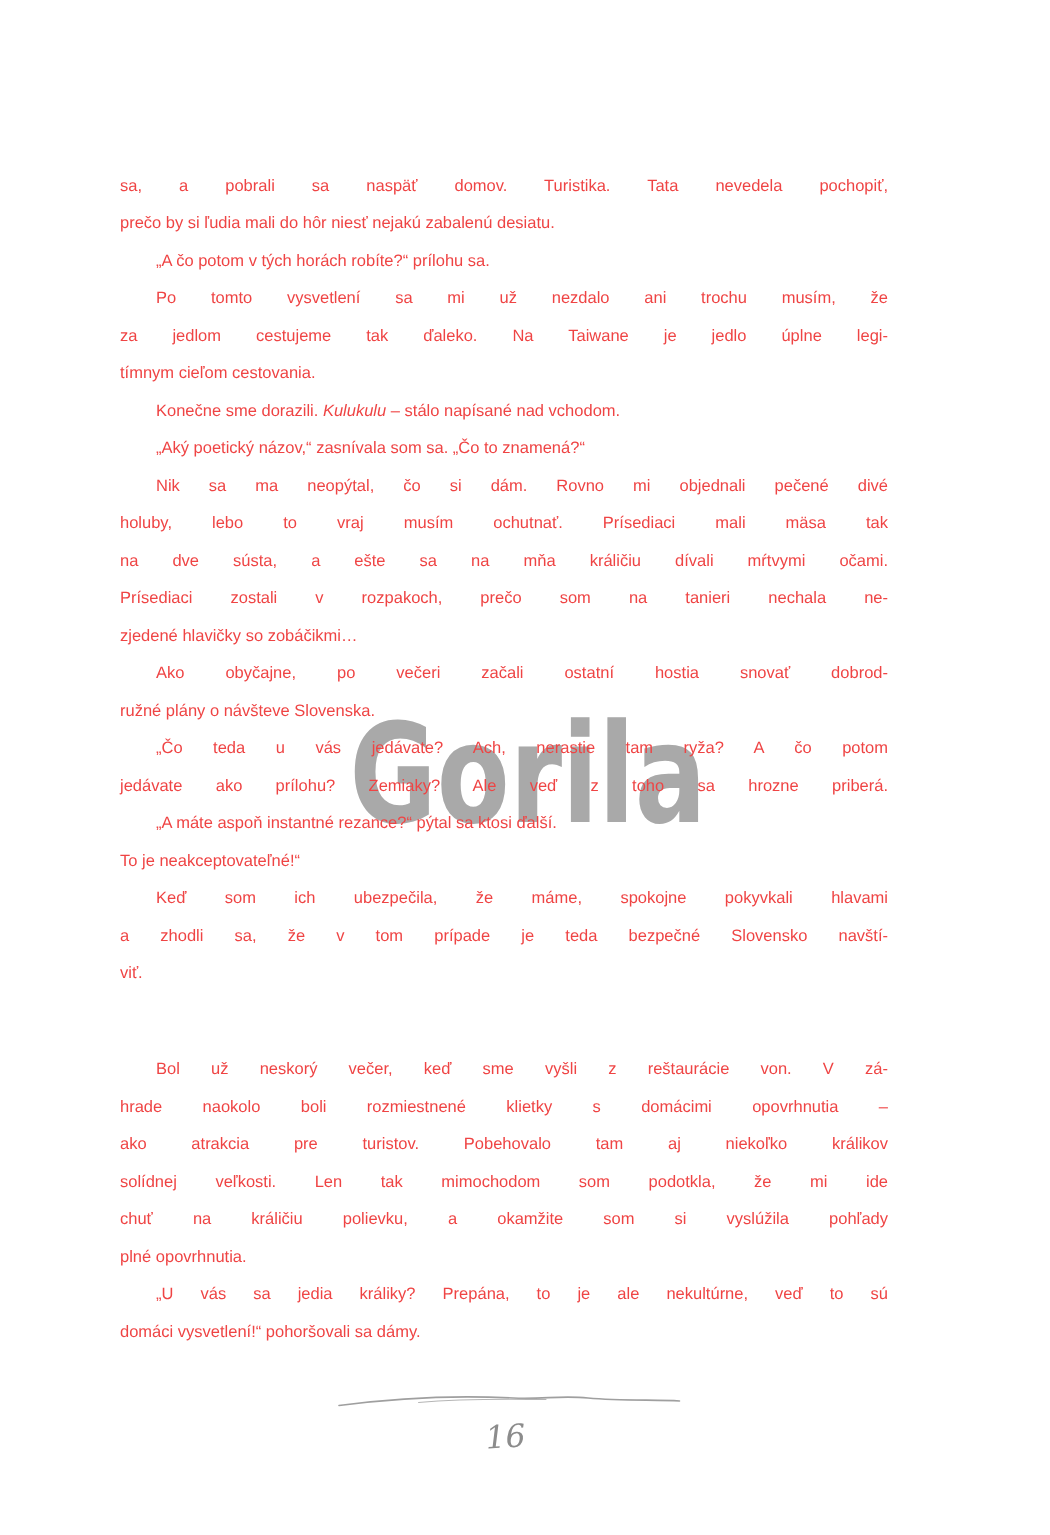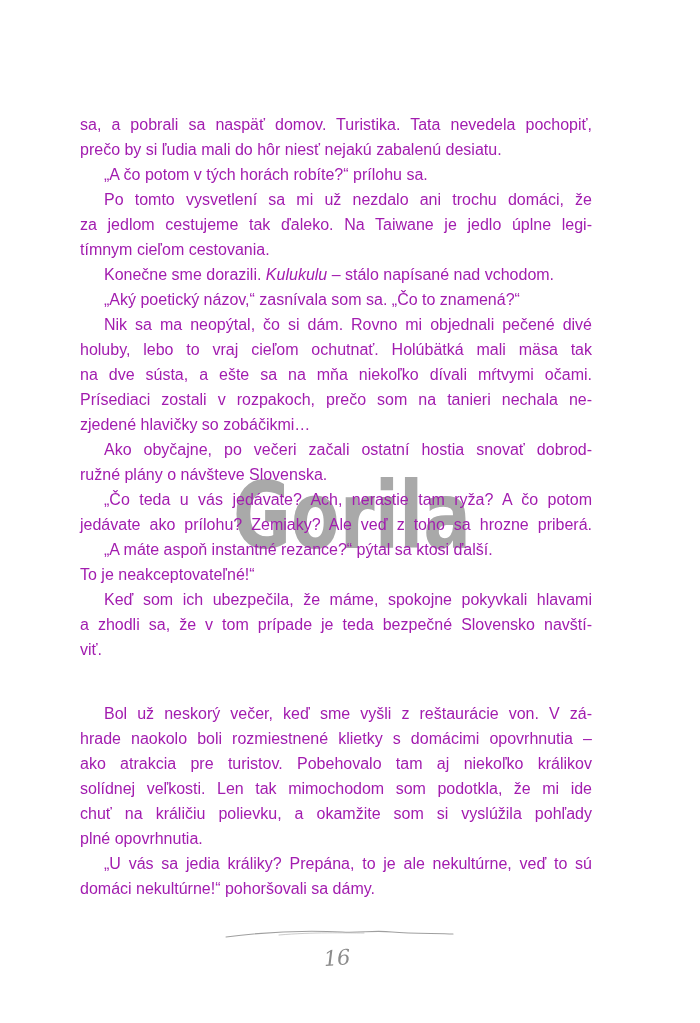--- a/index.html
+++ b/index.html
@@ -27,23 +27,23 @@
     font-weight: bold;
     font-size: 92px;
     fill: #a9a9a9;
   }
   .text-column {
     position: absolute;
     left: 80px;
     top: 112px;
     width: 512px;
     z-index: 1;
-    font-size: 16px;
+    font-size: 11px;
     line-height: 25px;
-    color: #a21caf;
+    color: #ef4444;
   }
   .line {
     min-height: 25px;
   }
   .line.justify {
     text-align: justify;
     text-align-last: justify;
   }
   .line.indent {
     text-indent: 24px;
@@ -76,47 +76,47 @@
 <div class="page">
 
   <svg class="watermark" width="250" height="92" aria-hidden="true">
     <text x="2" y="72" textLength="238" lengthAdjust="spacingAndGlyphs">Gorila</text>
   </svg>
 
   <div class="text-column">
       <div class="line justify"><span>sa, a pobrali sa naspäť domov. Turistika. Tata nevedela pochopiť,</span></div>
       <div class="line"><span>prečo by si ľudia mali do hôr niesť nejakú zabalenú desiatu.</span></div>
       <div class="line indent"><span>„A čo potom v tých horách robíte?“ prílohu sa.</span></div>
-      <div class="line justify indent"><span>Po tomto vysvetlení sa mi už nezdalo ani trochu domáci, že</span></div>
+      <div class="line justify indent"><span>Po tomto vysvetlení sa mi už nezdalo ani trochu musím, že</span></div>
       <div class="line justify"><span>za jedlom cestujeme tak ďaleko. Na Taiwane je jedlo úplne legi-</span></div>
       <div class="line"><span>tímnym cieľom cestovania.</span></div>
       <div class="line indent"><span>Konečne sme dorazili. </span><i>Kulukulu</i><span> – stálo napísané nad vchodom.</span></div>
       <div class="line indent"><span>„Aký poetický názov,“ zasnívala som sa. „Čo to znamená?“</span></div>
       <div class="line justify indent"><span>Nik sa ma neopýtal, čo si dám. Rovno mi objednali pečené divé</span></div>
-      <div class="line justify"><span>holuby, lebo to vraj cieľom ochutnať. Holúbätká mali mäsa tak</span></div>
-      <div class="line justify"><span>na dve sústa, a ešte sa na mňa niekoľko dívali mŕtvymi očami.</span></div>
+      <div class="line justify"><span>holuby, lebo to vraj musím ochutnať. Prísediaci mali mäsa tak</span></div>
+      <div class="line justify"><span>na dve sústa, a ešte sa na mňa králičiu dívali mŕtvymi očami.</span></div>
       <div class="line justify"><span>Prísediaci zostali v rozpakoch, prečo som na tanieri nechala ne-</span></div>
       <div class="line"><span>zjedené hlavičky so zobáčikmi…</span></div>
       <div class="line justify indent"><span>Ako obyčajne, po večeri začali ostatní hostia snovať dobrod-</span></div>
       <div class="line"><span>ružné plány o návšteve Slovenska.</span></div>
       <div class="line justify indent"><span>„Čo teda u vás jedávate? Ach, nerastie tam ryža? A čo potom</span></div>
       <div class="line justify"><span>jedávate ako prílohu? Zemiaky? Ale veď z toho sa hrozne priberá.</span></div>
       <div class="line indent"><span>„A máte aspoň instantné rezance?“ pýtal sa ktosi ďalší.</span></div>
       <div class="line"><span>To je neakceptovateľné!“</span></div>
       <div class="line justify indent"><span>Keď som ich ubezpečila, že máme, spokojne pokyvkali hlavami</span></div>
       <div class="line justify"><span>a zhodli sa, že v tom prípade je teda bezpečné Slovensko navští-</span></div>
       <div class="line"><span>viť.</span></div>
       <div class="line justify indent gap"><span>Bol už neskorý večer, keď sme vyšli z reštaurácie von. V zá-</span></div>
       <div class="line justify"><span>hrade naokolo boli rozmiestnené klietky s domácimi opovrhnutia –</span></div>
       <div class="line justify"><span>ako atrakcia pre turistov. Pobehovalo tam aj niekoľko králikov</span></div>
       <div class="line justify"><span>solídnej veľkosti. Len tak mimochodom som podotkla, že mi ide</span></div>
       <div class="line justify"><span>chuť na králičiu polievku, a okamžite som si vyslúžila pohľady</span></div>
       <div class="line"><span>plné opovrhnutia.</span></div>
       <div class="line justify indent"><span>„U vás sa jedia králiky? Prepána, to je ale nekultúrne, veď to sú</span></div>
-      <div class="line"><span>domáci nekultúrne!“ pohoršovali sa dámy.</span></div>
+      <div class="line"><span>domáci vysvetlení!“ pohoršovali sa dámy.</span></div>
     </div>
 
   <svg class="footer-divider" width="232" height="14" aria-hidden="true">
     <path d="M2,9 C40,4 80,2 118,4 C138,5 150,2 168,4 C190,6 214,5 229,6" fill="none" stroke="#9f9f9f" stroke-width="1.1" stroke-linecap="round"></path>
     <path d="M55,7 C90,4 120,5 140,5" fill="none" stroke="#b5b5b5" stroke-width="0.7" stroke-linecap="round"></path>
   </svg>
 
   <svg class="page-number" width="40" height="32">
     <text x="20" y="23" text-anchor="middle" transform="rotate(-4 20 16)">16</text>
   </svg>

